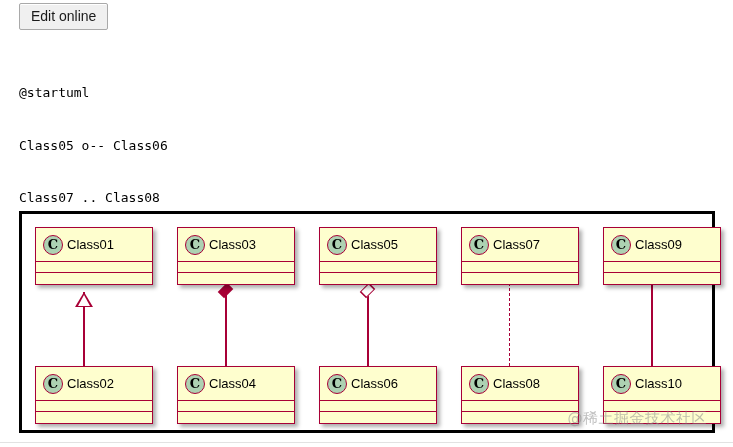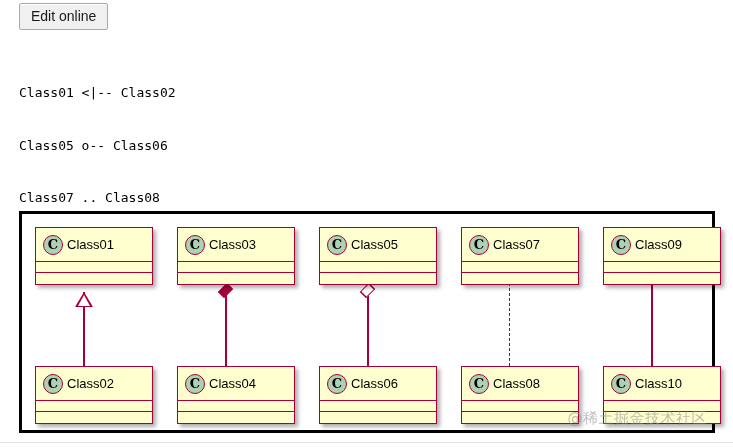--- a/index.html
+++ b/index.html
@@ -186,21 +186,21 @@
   }
 </style>
 </head>
 <body>
 
 <div class="toolbar">
   <button class="edit-btn">Edit online</button>
 </div>
 
 <div class="source-code">
-  <div class="source-line">Class01 &lt;|-- Class02</div>
+  <div class="source-line">@startuml</div>
   <div class="source-line">Class05 o-- Class06</div>
   <div class="source-line">Class07 .. Class08</div>
   <div class="source-line">Class09 -- Class10</div>
   <div class="source-line">@enduml</div>
 </div>
 
 <div class="diagram">
   <div class="diagram-inner">
 
     <div class="conn" style="left:61px; top:78px; height:74px;"></div>

